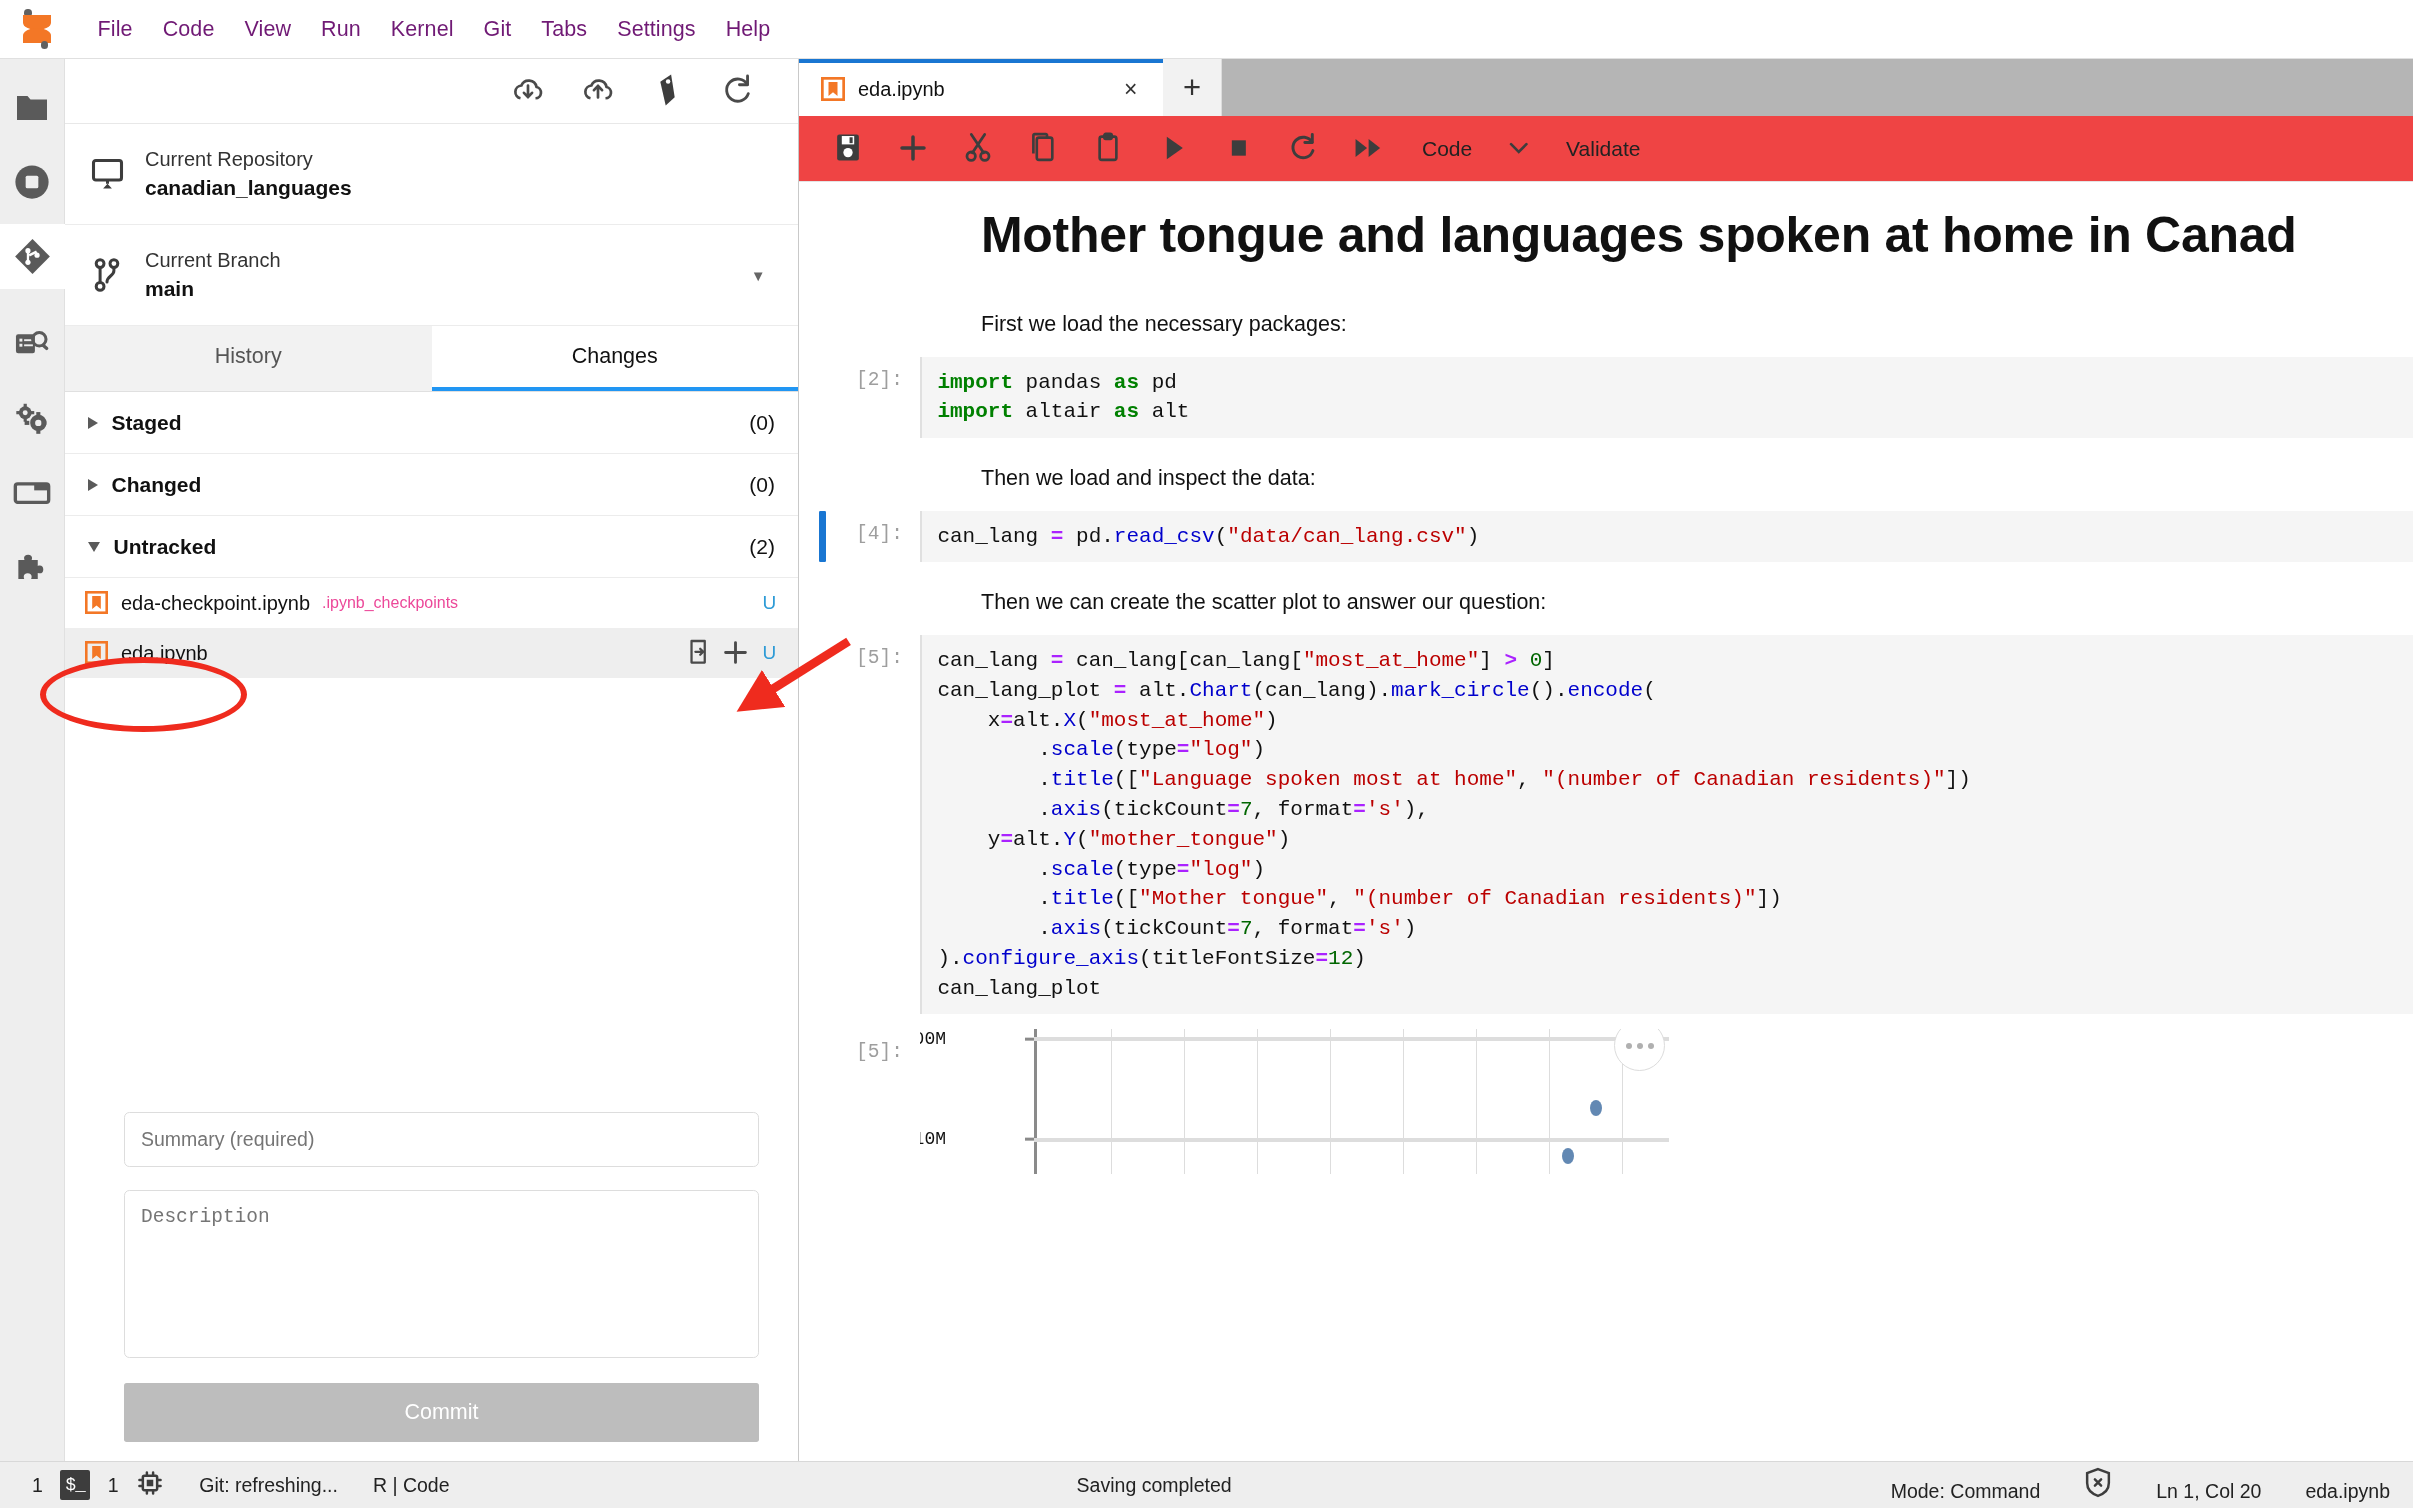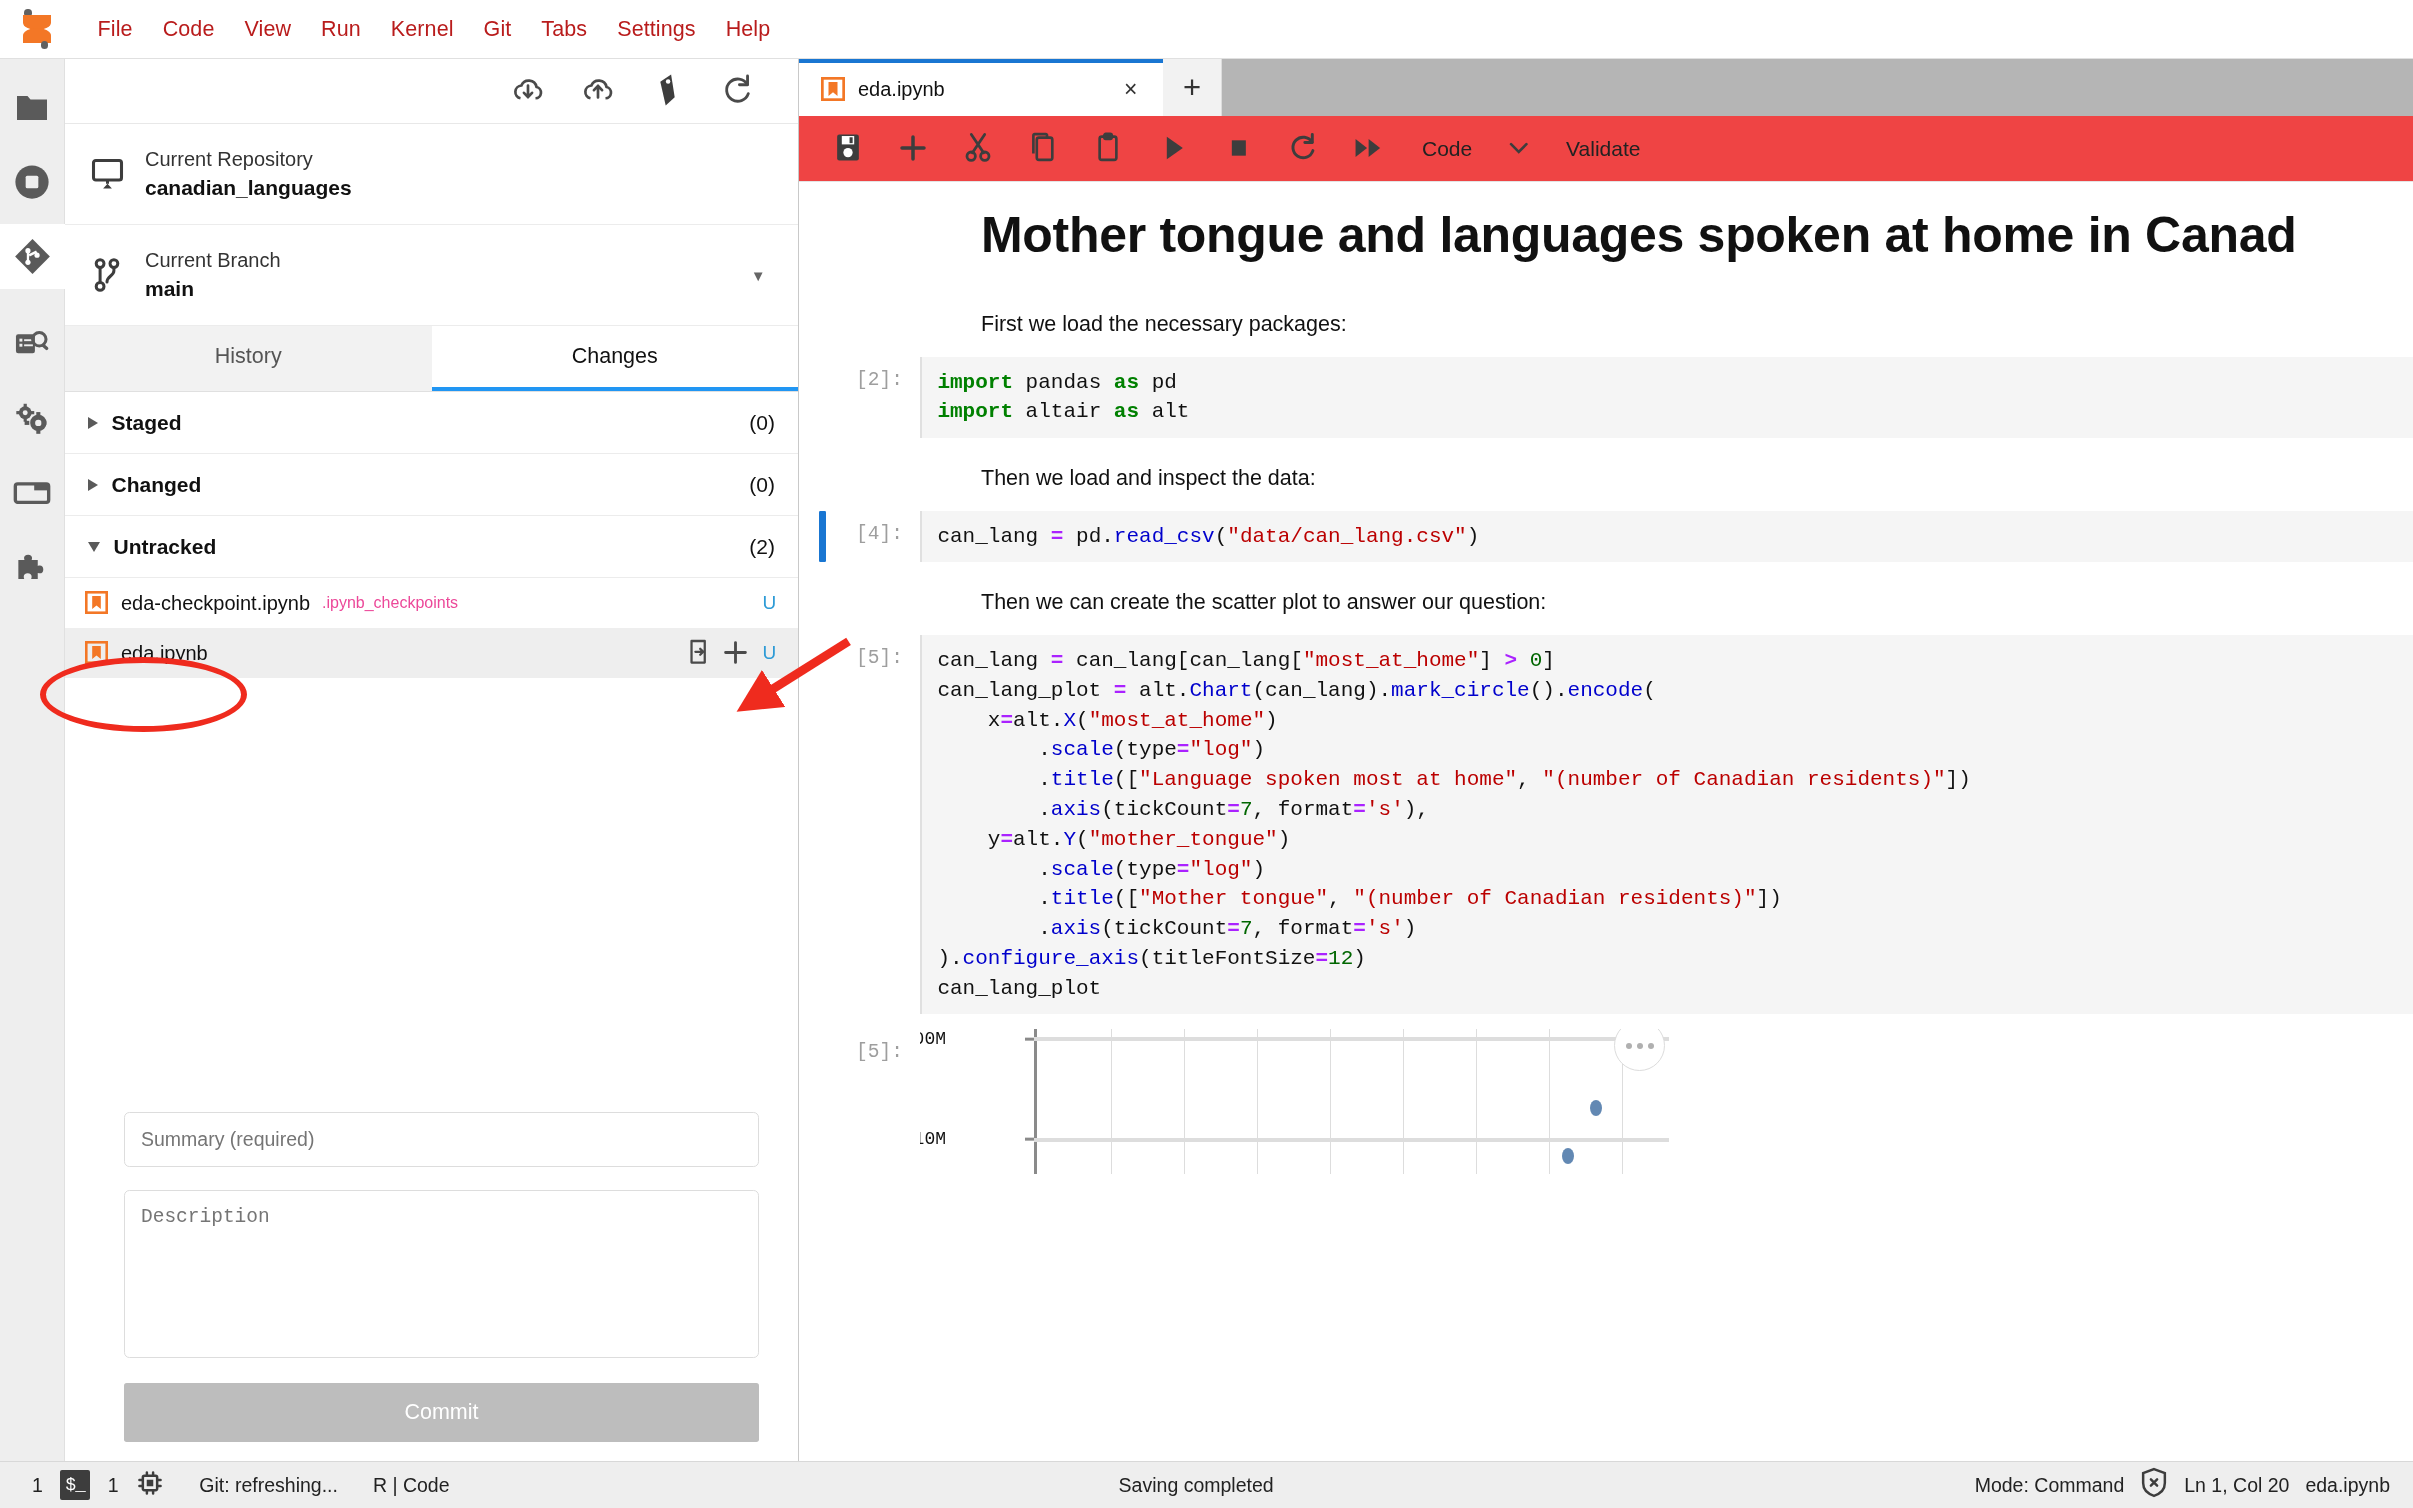--- a/index.html
+++ b/index.html
@@ -16,21 +16,21 @@
     border-bottom: 1.3px solid #e0e0e0; flex: 0 0 59px; padding-left: 19px;
   }
   .jp-logo { width: 38px; height: 42px; position: relative; margin-right: 25.6px; flex:0 0 38px;}
   .jp-logo .dot { position:absolute; width:7.4px; height:7.4px; border-radius:50%; background:#616161;}
   .jp-logo .dot.t { top:1.3px; left:5.4px; }
   .jp-logo .dot.b { bottom:1.3px; left:21.5px; }
   .jp-logo .arc { position:absolute; left:4px; width:28px; height:15px; background:#f37726;}
   .jp-logo .arc.up { top:7.4px; border-radius: 0 0 28px 28px / 0 0 15px 15px; }
   .jp-logo .arc.dn { bottom:7.4px; border-radius: 28px 28px 0 0 / 15px 15px 0 0; }
   .menuitem {
-    font-size: 21.5px; color: #b91c1c; padding: 6.7px 15px; cursor: default;
+    font-size: 21.5px; color: #701a75; padding: 6.7px 15px; cursor: default;
     white-space: nowrap; letter-spacing: 0.1px;
   }
 
   
   .bodyrow { flex: 1 1 auto; display: flex; min-height: 0; }
 
   
   .activitybar {
     width: 65px; flex: 0 0 65px; background: #eeeeee;
     border-right: 1.3px solid #e0e0e0; display: flex; flex-direction: column;
@@ -203,21 +203,21 @@
   }
   .chart-menu i { width:6px; height:6px; border-radius:50%; background:#b0b0b0; display:block;}
 
   
   .statusbar {
     height: 47px; flex: 0 0 47px; background:#eeeeee; border-top: 1.3px solid #d8d8d8;
     display:flex; align-items:center; padding: 0 23px 0 32px; gap: 0px; font-size: 19.5px; color:#222;
   }
   .sb-l { display:flex; align-items:center; gap: 17.5px; }
   .sb-c { flex:1 1 auto; display:flex; justify-content:center; }
-  .sb-r { display:flex; align-items:center; gap: 16px; margin-left: 32px; }
+  .sb-r { display:flex; align-items:flex-end; gap: 44px; margin-left: 32px; }
   .sb-item { white-space:nowrap; cursor:pointer; }
   .term-ic {
     width: 30px; height:30px; background:#3d3d3d; border-radius:2px; color:#fff;
     font-family:"Liberation Mono", monospace; font-size:17.5px; display:flex;
     align-items:center; justify-content:center; letter-spacing:-0.7px;
   }
 
   
   .anno { position:absolute; pointer-events:none; }
   .ellipse {

